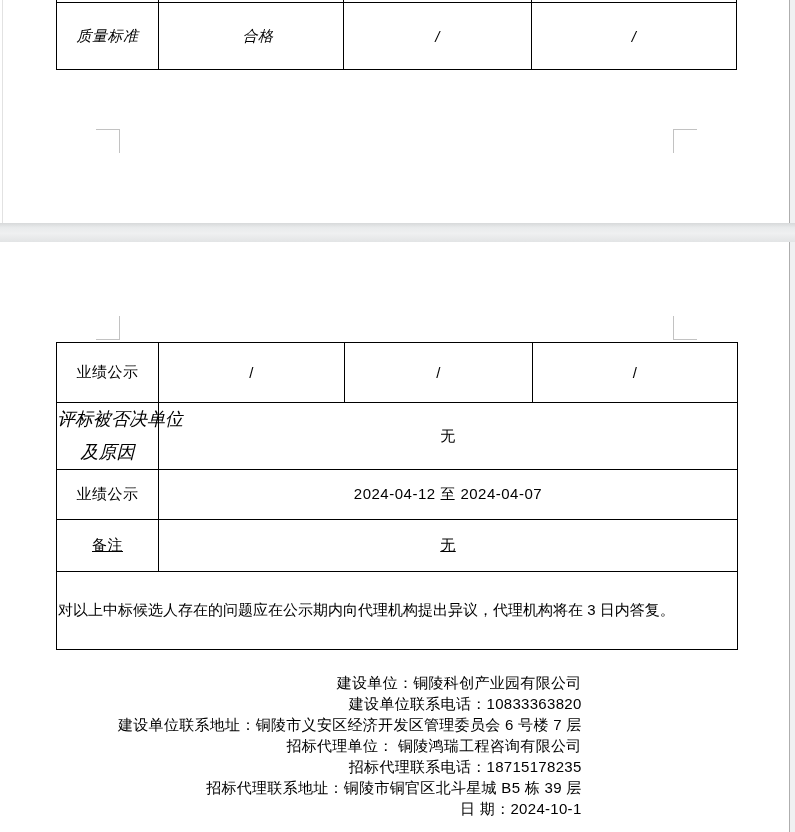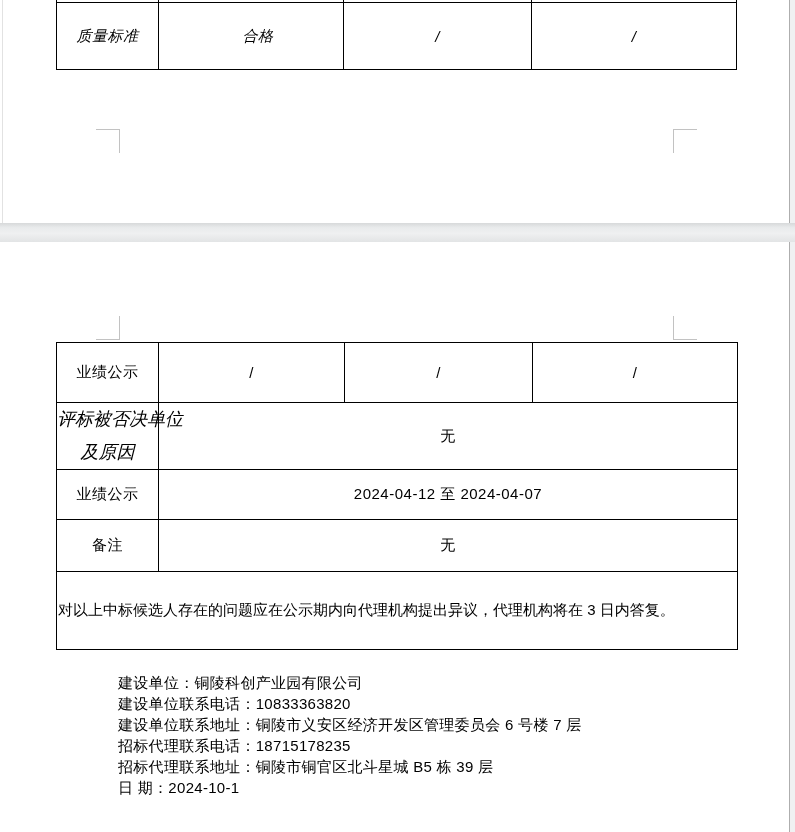--- a/index.html
+++ b/index.html
@@ -42,21 +42,21 @@
   table.t2 td{border:1px solid #000;padding:0;text-align:center;vertical-align:middle;
     font-size:15px;letter-spacing:0.5px;overflow:visible;}
   table.t2 td.lab{font-size:15px;}
   table.t2 td.lab2{font-size:18px;letter-spacing:0;font-style:italic;}
   table.t2 td.lab2 div{line-height:33px;white-space:nowrap;}
   table.t2 td.val{letter-spacing:0.5px;}
   table.t2 td.notice{text-align:left;padding-left:1px;font-size:15px;letter-spacing:0;}
 
   
   .contact{position:absolute;left:118px;top:430px;}
-  .cline{font-size:15px;line-height:21px;white-space:pre;letter-spacing:0.3px;}
+  .cline{font-size:15px;line-height:21px;white-space:pre;letter-spacing:0.3px;text-align:right;}
 </style>
 </head>
 <body>
 
 <div class="screen">
 
   <div class="right-strip"></div>
 
   <div class="page page1">
     <div class="p1-left-edge"></div>
@@ -105,33 +105,34 @@
           <td class="lab2">
             <div>评标被否决单位</div>
             <div>及原因</div>
           </td>
           <td class="val" colspan="3">无</td>
         </tr>
         <tr style="height:50px;">
           <td class="lab">业绩公示</td>
           <td class="val" colspan="3">2024-04-12 至 2024-04-07</td>
         </tr>
-        <tr style="height:52px;">
+        <tr style="height:52px;text-decoration:underline;">
           <td class="lab">备注</td>
           <td class="val" colspan="3">无</td>
         </tr>
         <tr style="height:78px;">
           <td class="notice" colspan="4">对以上中标候选人存在的问题应在公示期内向代理机构提出异议，代理机构将在 3 日内答复。</td>
         </tr>
       </tbody>
     </table>
 
     <div class="contact">
       <div class="cline">建设单位：铜陵科创产业园有限公司</div>
       <div class="cline">建设单位联系电话：10833363820</div>
       <div class="cline">建设单位联系地址：铜陵市义安区经济开发区管理委员会 6 号楼 7 层</div>
+      <div class="cline">招标代理单位： 铜陵鸿瑞工程咨询有限公司</div>
       <div class="cline">招标代理联系电话：18715178235</div>
       <div class="cline">招标代理联系地址：铜陵市铜官区北斗星城 B5 栋 39 层</div>
       <div class="cline">日 期：2024-10-1</div>
     </div>
   </div>
 
 </div>
 
 </body></html>

